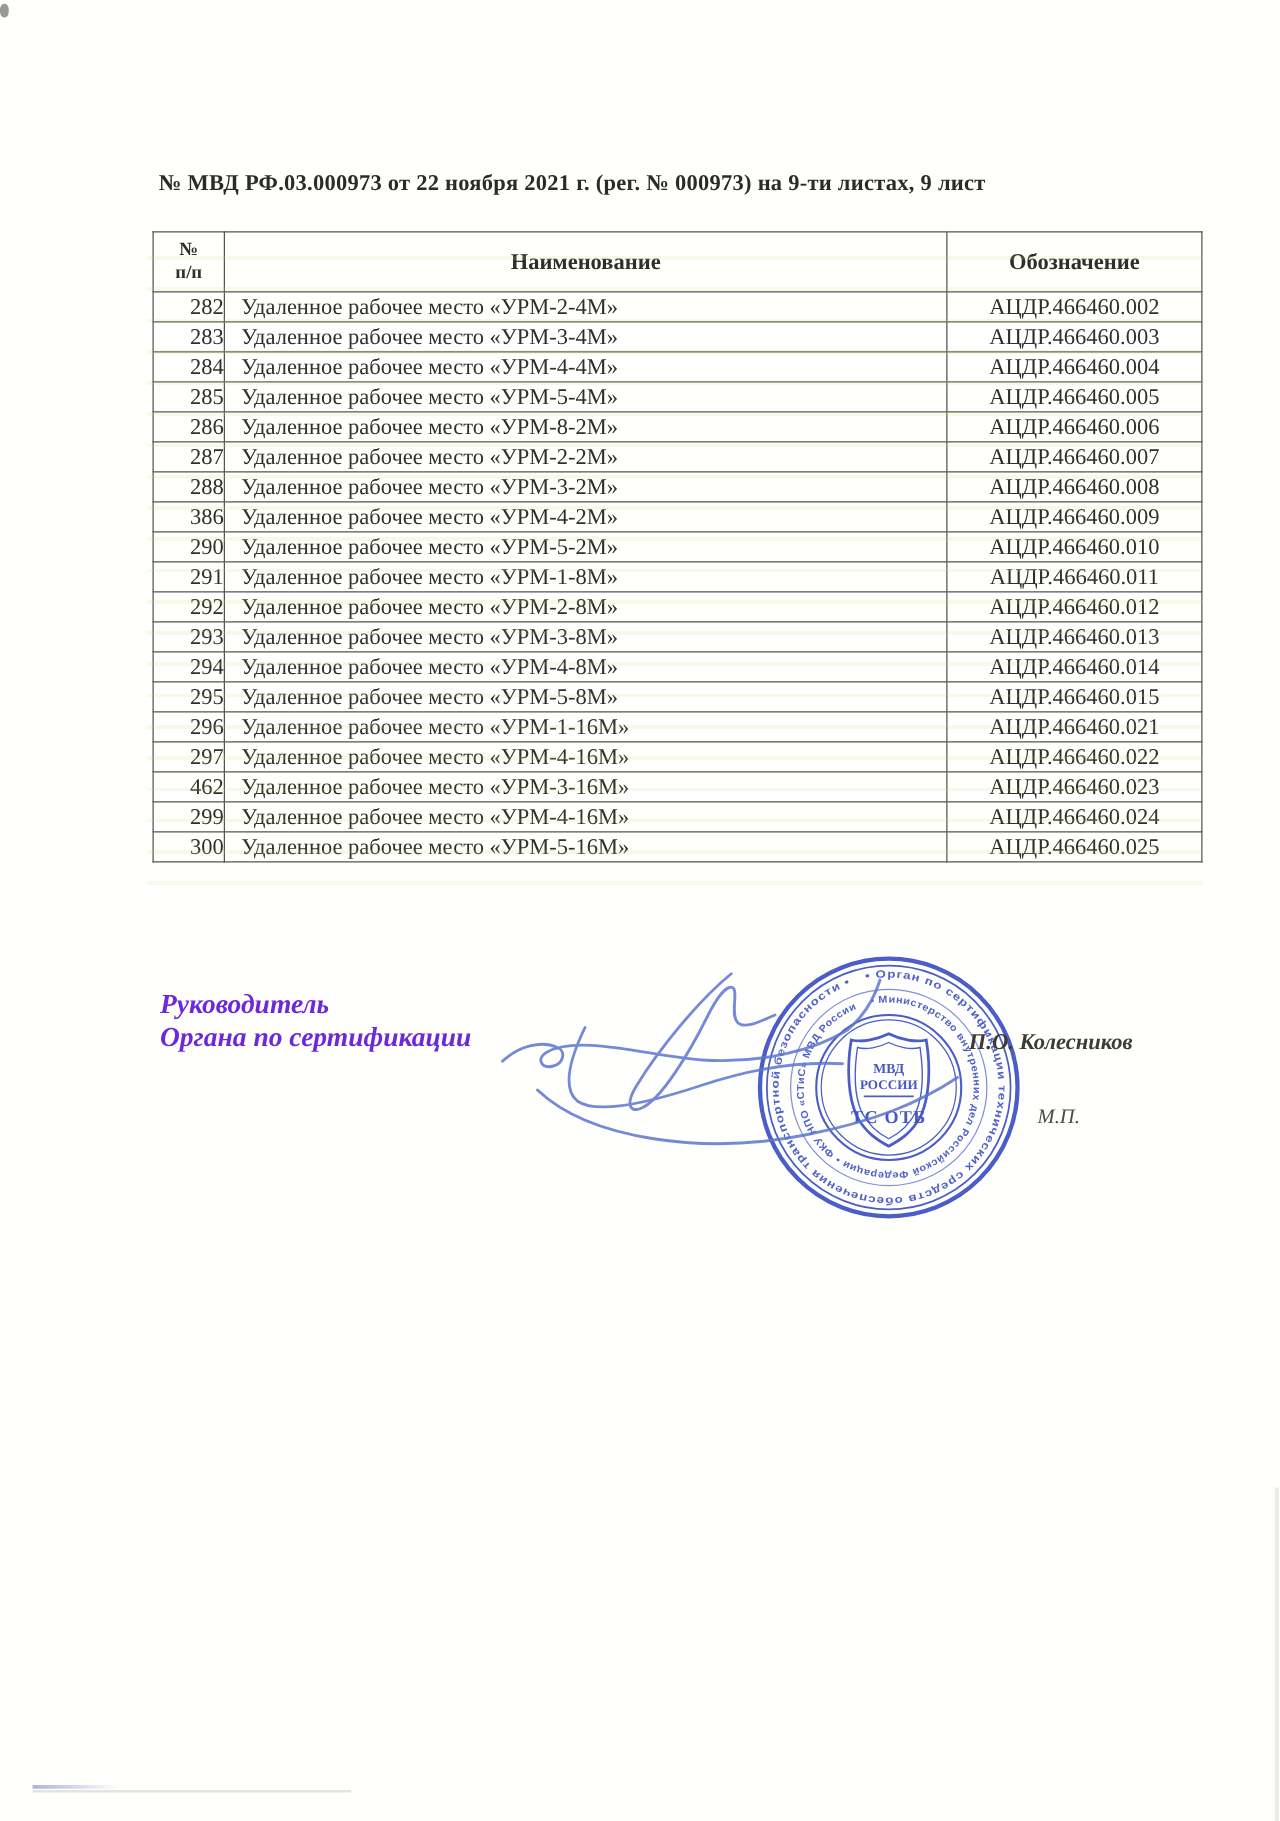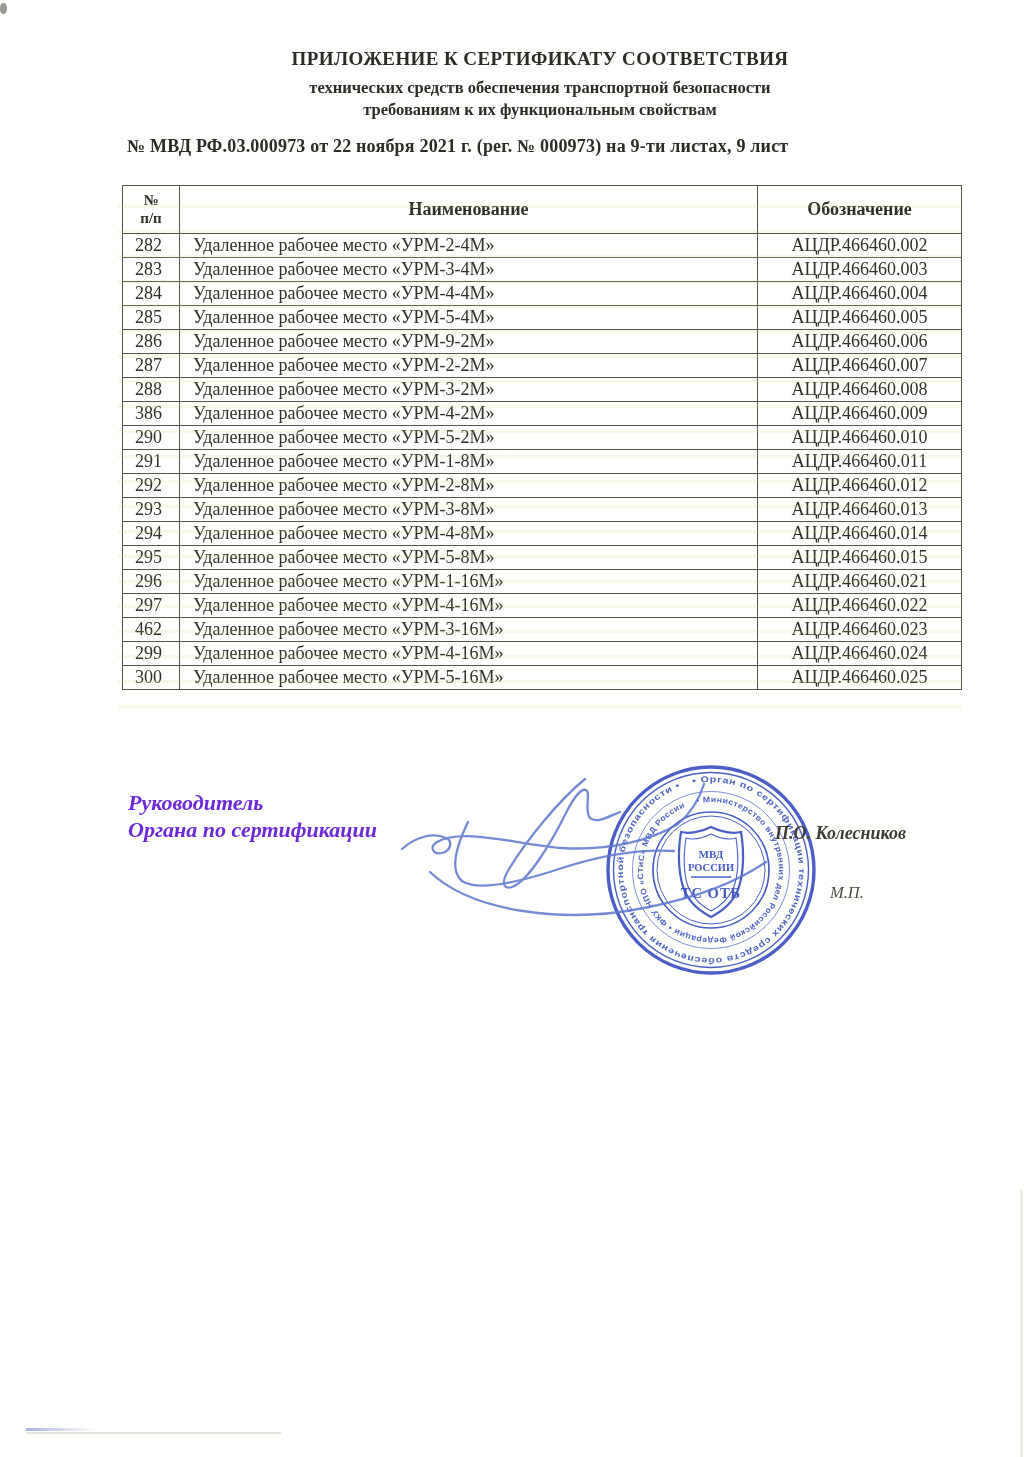--- a/index.html
+++ b/index.html
@@ -21,21 +21,21 @@
     position:absolute; left:122px; top:185px; width:836px;
     border-collapse:collapse; table-layout:fixed;
     font-size:18px; color:#2e2e2a;
   }
   .doc-table th, .doc-table td { border:1.8px solid #55544c; padding:0; }
   .doc-table thead th { height:47px; font-weight:bold; vertical-align:middle; background:#fffffe; }
   th.col-num  { width:56px; font-size:15px; line-height:1.15; white-space:pre-line; }
   th.col-name { width:577px; font-size:18px; }
   th.col-des  { width:203px; font-size:18px; }
   .doc-table td { height:23px; line-height:23px; vertical-align:middle; }
-  td.cell-num  { text-align:left;padding-left:12px; }
+  td.cell-num  { text-align:right;padding-left:12px; }
   td.cell-name { padding-left:13px; }
   td.cell-designation { text-align:center; }
 
   
   .scan-tint { position:absolute; left:118px; top:183px; width:844px; height:532px;
     pointer-events:none; opacity:.16;
     background:repeating-linear-gradient(180deg, transparent 0 22px, #d6d37a 22px 25px); }
 
   
   .role-block { position:absolute; left:128px; top:789px;
@@ -61,25 +61,20 @@
 </head>
 <body>
 
 <div class="page">
 
   <div class="art-topleft"></div>
   <div class="art-bottomline1"></div>
   <div class="art-bottomline2"></div>
   <div class="art-rightedge"></div>
 
-  <div class="doc-header">
-    <div class="title-main">ПРИЛОЖЕНИЕ К СЕРТИФИКАТУ СООТВЕТСТВИЯ</div>
-    <div class="title-sub">технических средств обеспечения транспортной безопасности</div>
-    <div class="title-sub">требованиям к их функциональным свойствам</div>
-  </div>
   <div class="reg-line">№ МВД РФ.03.000973 от 22 ноября 2021 г. (рег. № 000973) на 9-ти листах, 9 лист</div>
 
   <table class="doc-table">
     <thead>
       <tr>
         <th class="col-num">№
 п/п</th>
         <th class="col-name">Наименование</th>
         <th class="col-des">Обозначение</th>
       </tr>
@@ -100,21 +95,21 @@
           <td class="cell-name">Удаленное рабочее место «УРМ-4-4М»</td>
           <td class="cell-designation">АЦДР.466460.004</td>
         </tr>
         <tr>
           <td class="cell-num">285</td>
           <td class="cell-name">Удаленное рабочее место «УРМ-5-4М»</td>
           <td class="cell-designation">АЦДР.466460.005</td>
         </tr>
         <tr>
           <td class="cell-num">286</td>
-          <td class="cell-name">Удаленное рабочее место «УРМ-9-2М»</td>
+          <td class="cell-name">Удаленное рабочее место «УРМ-8-2М»</td>
           <td class="cell-designation">АЦДР.466460.006</td>
         </tr>
         <tr>
           <td class="cell-num">287</td>
           <td class="cell-name">Удаленное рабочее место «УРМ-2-2М»</td>
           <td class="cell-designation">АЦДР.466460.007</td>
         </tr>
         <tr>
           <td class="cell-num">288</td>
           <td class="cell-name">Удаленное рабочее место «УРМ-3-2М»</td>

